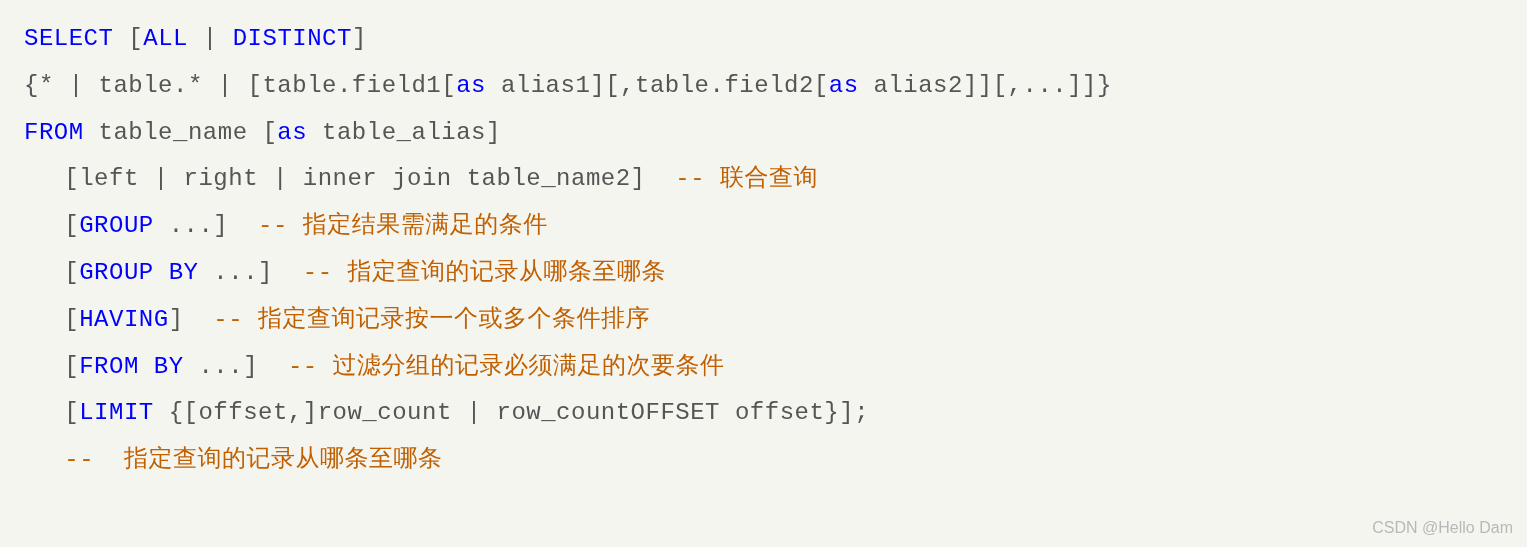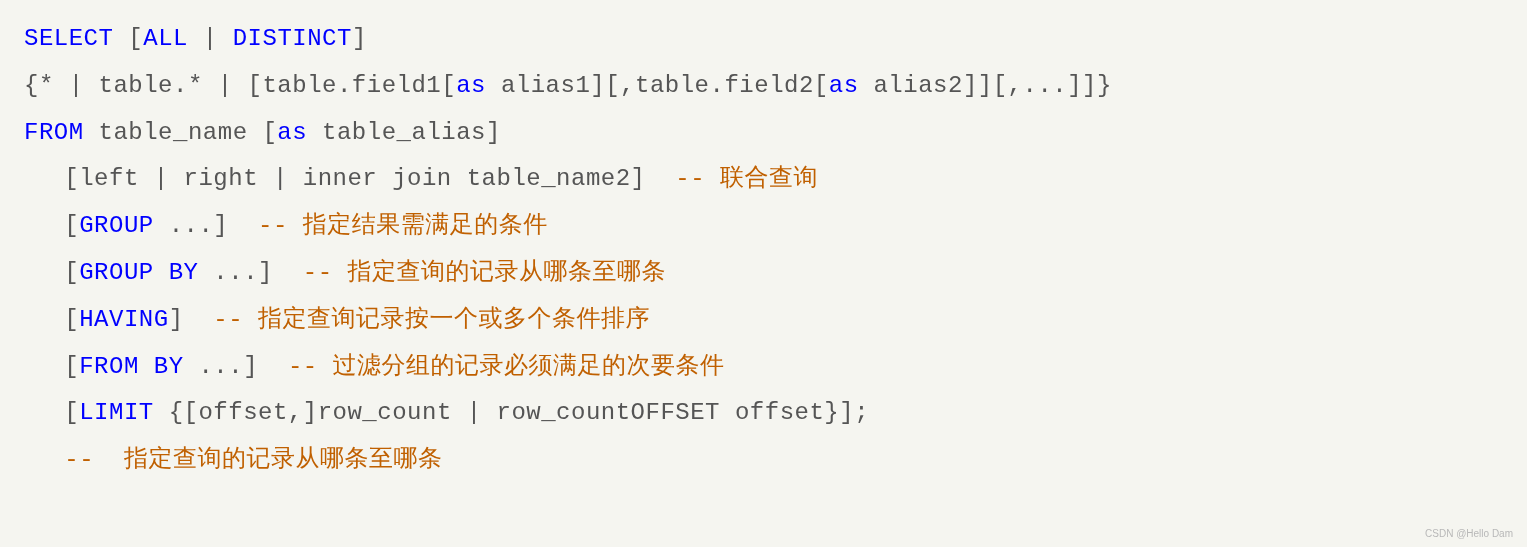--- a/index.html
+++ b/index.html
@@ -33,21 +33,21 @@
       margin-top: 36px;
     }
     .indent {
       display: inline-block;
       width: 2.8ch;
     }
     .watermark {
       position: absolute;
       bottom: 4px;
       right: 14px;
-      font-size: 10px;
+      font-size: 16px;
       color: #b8b8b8;
       font-family: Arial, sans-serif;
       letter-spacing: 0;
     }
   </style>
 </head>
 <body>
 
 <div class="code-line"><span class="keyword">SELECT</span><span class="default"> [</span><span class="keyword">ALL</span><span class="default"> | </span><span class="keyword">DISTINCT</span><span class="default">]</span></div>
 

